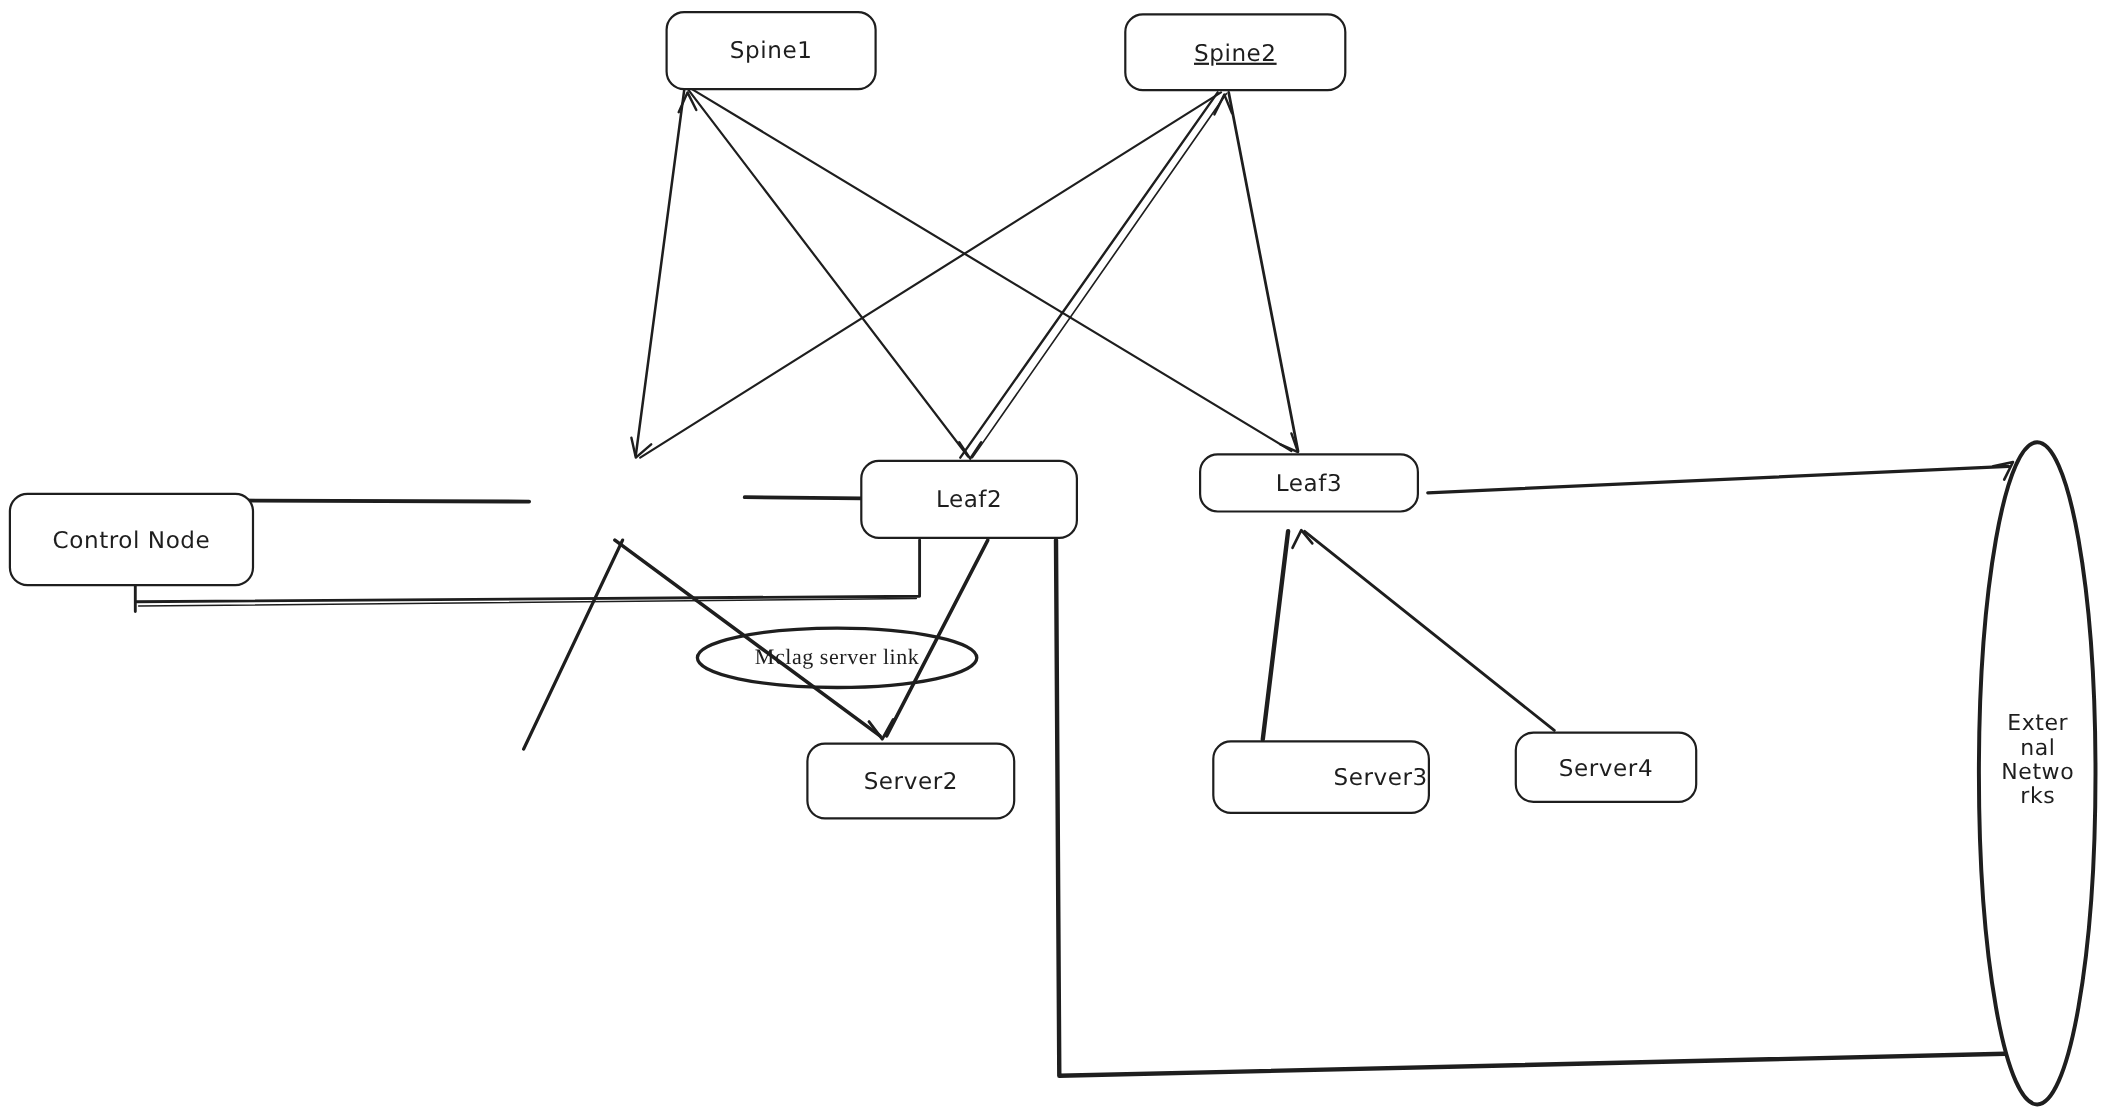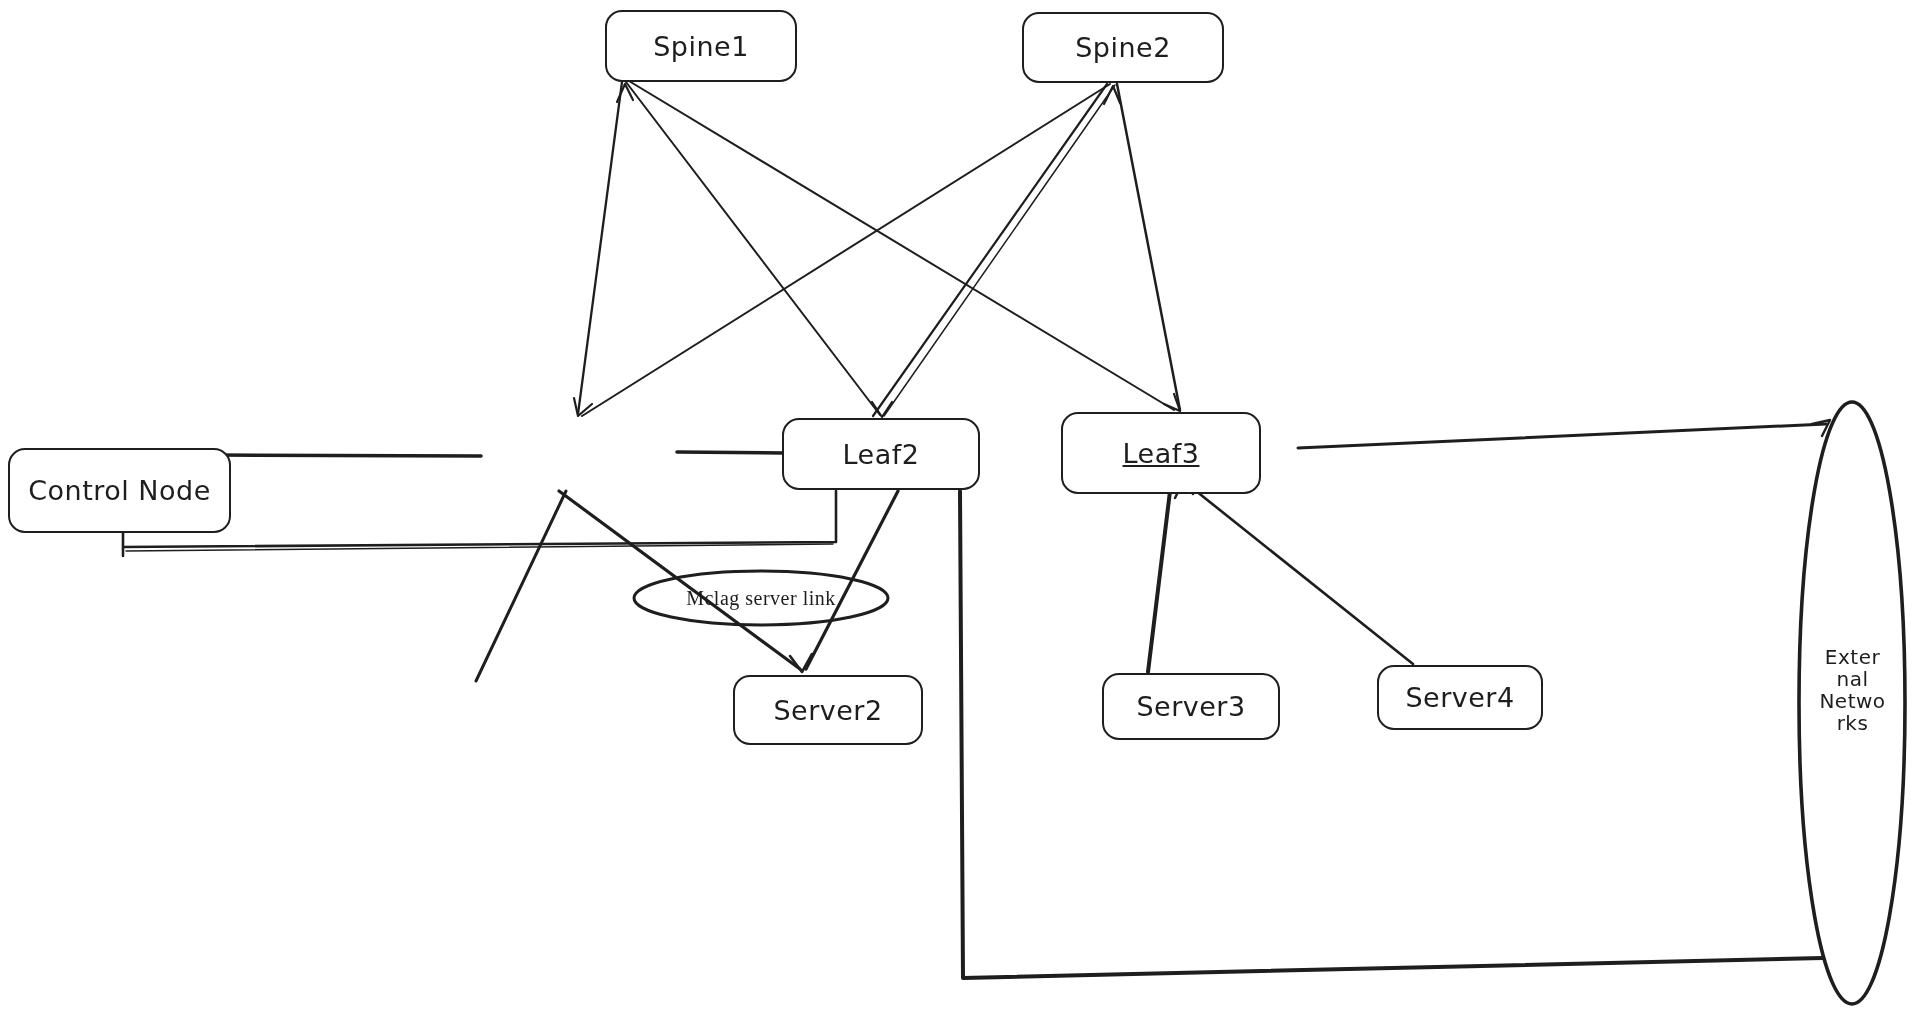--- a/index.html
+++ b/index.html
@@ -11,43 +11,43 @@
     color:#1e1e1e;
     overflow:hidden;
   }
   #wires{position:absolute;inset:0;}
   .node{
     position:absolute;
     border:2.5px solid #1e1e1e;
     border-radius:17px;
     background:#ffffff;
     display:flex;align-items:center;justify-content:center;
-    font-size:27px;
+    font-size:21px;
     letter-spacing:0.5px;
     box-sizing:border-box;
   }
   .ellipse-label{
     position:absolute;
     display:flex;align-items:center;justify-content:center;
     text-align:center;
     font-size:20px;
     letter-spacing:0.5px;
     pointer-events:none;
   }
   .ext-label{flex-direction:column;line-height:22px;}
   
   .n-spine1  {left:605px; top:10px;  width:192px; height:72px;}
-  .n-spine2  {left:1022px;top:12px;  width:202px; height:71px;}
+  .n-spine2  {left:1022px;top:12px;  width:202px; height:71px;text-decoration:underline;}
   .n-control {left:8px;   top:412px; width:223px; height:85px;margin-top:36px;}
   .n-leaf1   {left:480px; top:418px; width:198px; height:72px;}
   .n-leaf2   {left:782px; top:418px; width:198px; height:72px;}
-  .n-leaf3   {left:1061px;top:412px; width:200px; height:82px;text-decoration:underline;}
+  .n-leaf3   {left:1090px;top:412px; width:200px; height:54px;}
   .n-server1 {left:370px; top:682px; width:188px; height:66px;}
   .n-server2 {left:733px; top:675px; width:190px; height:70px;}
-  .n-server3 {left:1102px;top:673px; width:178px; height:67px;}
+  .n-server3 {left:1102px;top:673px; width:198px; height:67px;justify-content:flex-end;}
   .n-server4 {left:1377px;top:665px; width:166px; height:65px;}
   .l-mclag   {left:640px; top:572px; width:242px; height:52px;font-family:Liberation Serif, serif;}
   .l-ext     {left:1805px;top:610px; width:95px;  height:160px;}
 </style>
 </head>
 <body>
 
 <div id="canvas">
 
   <svg id="wires" width="1915" height="1016" viewBox="0 0 1915 1016" fill="none" stroke="#1e1e1e" stroke-linecap="round" stroke-linejoin="round">

